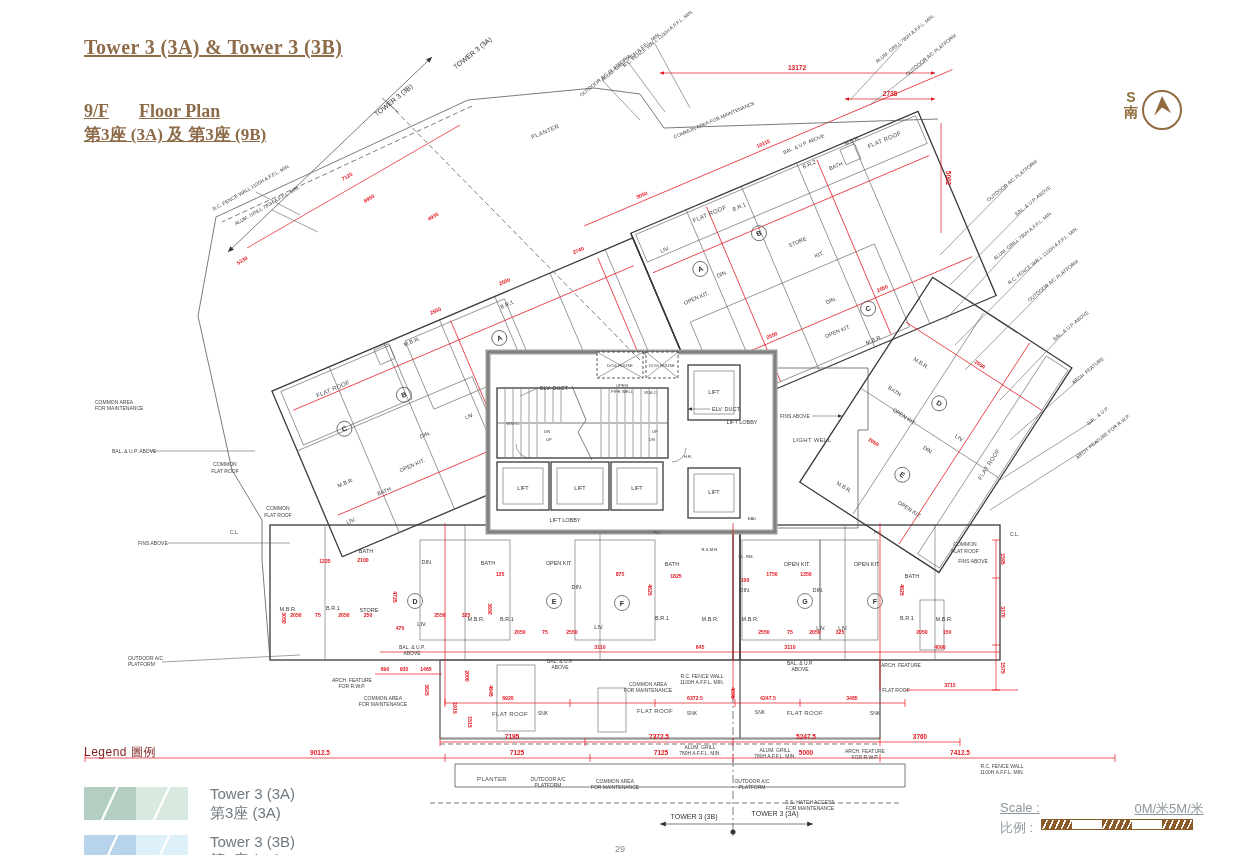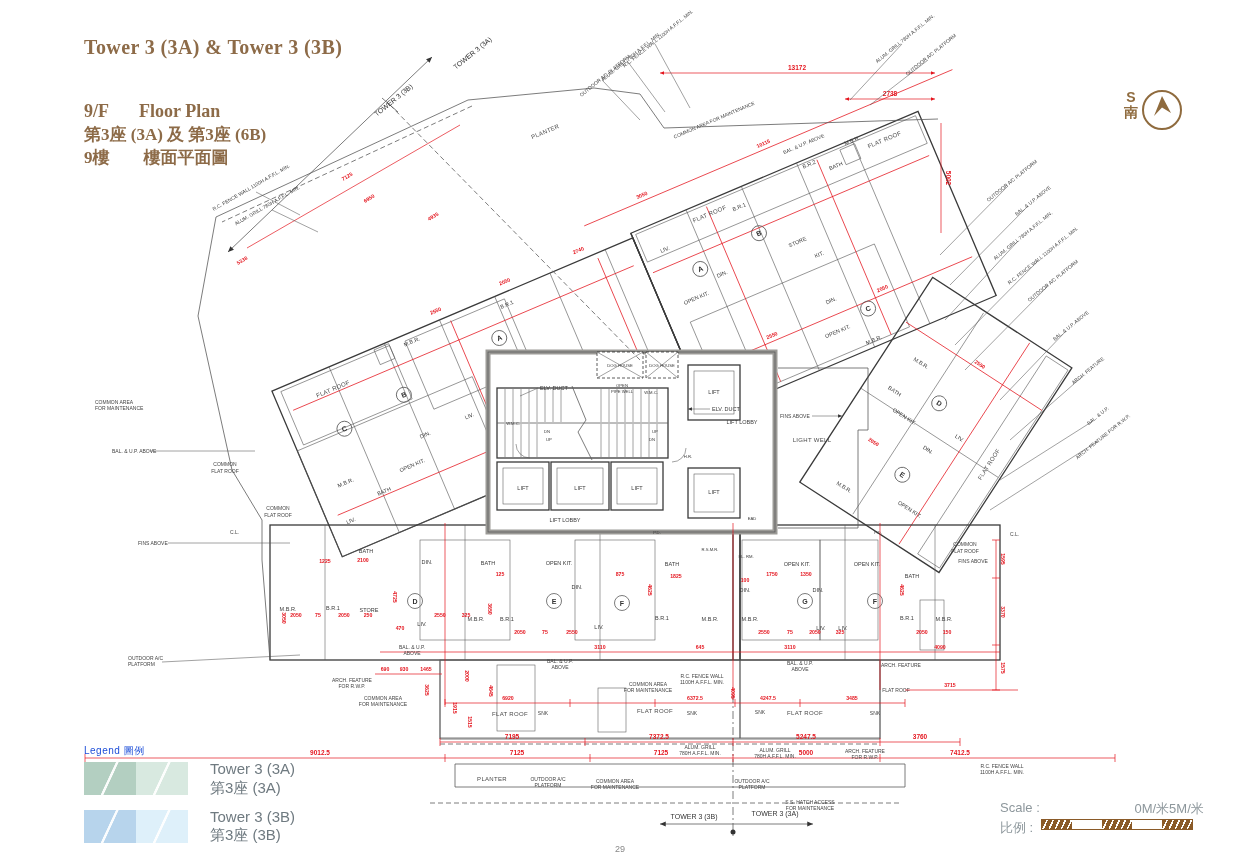--- a/index.html
+++ b/index.html
@@ -1,39 +1,39 @@
 <!DOCTYPE html>
 <html><head>
 <meta charset="utf-8">
 <style>
   html,body{margin:0;padding:0;background:#fff;}
   body{width:1260px;height:855px;position:relative;font-family:"Liberation Sans",sans-serif;overflow:hidden;}
   .abs{position:absolute;}
   
-  #title{left:84px;top:34px;color:#8d6b48;font-family:"Liberation Serif",serif;font-weight:bold;line-height:1.32;}
+  #title{left:84px;top:34px;color:#8d6b48;font-family:"Liberation Serif",serif;font-weight:bold;line-height:1.32;text-decoration:underline;}
   #title .l1{font-size:20px;letter-spacing:.4px;}
   #title .l2{font-size:18px;margin-top:40px;}
   #title .l2 .gap{display:inline-block;width:30px;}
   #title .l3{font-size:17px;}
   #title .l4{font-size:17px;}
   #title .l4 .gap{display:inline-block;width:34px;}
   
   #compass{left:1124px;top:86px;color:#8f6b3e;display:flex;align-items:flex-start;}
   #compass .txt{font-weight:bold;text-align:center;font-size:14px;line-height:1.05;margin-top:4px;}
   
   #legend{left:84px;top:744px;}
-  #legend .hd{color:#1d4ed8;font-size:10px;letter-spacing:.5px;margin-bottom:2px;}
+  #legend .hd{color:#7f1d1d;font-size:12px;letter-spacing:.5px;margin-bottom:24px;}
   .lrow{display:flex;align-items:center;margin-bottom:10px;}
   .swatch{width:104px;height:33px;display:flex;margin-right:22px;}
   .sw{flex:1;position:relative;}
   .sw::after{content:"";position:absolute;inset:0;background:linear-gradient(115deg,transparent 47%,rgba(255,255,255,.95) 48%,rgba(255,255,255,.95) 51%,transparent 52%);}
   .ltxt{color:#6f7a80;font-size:15px;line-height:1.25;}
   
   #scalebar{left:1000px;top:800px;color:#8d979c;font-size:13px;}
-  #scalebar .row1{display:flex;gap:6px;}
+  #scalebar .row1{display:flex;gap:6px;text-decoration:underline;}
   #scalebar .lbls{display:flex;justify-content:flex-end;width:150px;margin-left:8px;}
   #scalebar .row2{display:flex;margin-top:1px;}
   .bar{display:flex;height:9px;width:150px;border:1px solid #8a5a28;margin-left:8px;}
   .seg{flex:1;}
   .seg.b{background:repeating-linear-gradient(115deg,#8a5a28 0 4px,#fff 4px 5.5px);background-color:#8a5a28;}
   .seg.w{background:#fff;}
   
   svg text{font-family:"Liberation Sans",sans-serif;text-anchor:middle;}
   .ls{text-anchor:start;}
   .rm{font-size:5.5px;fill:#3a3a3a;}
@@ -51,22 +51,21 @@
   .rl{stroke:#e4151e;stroke-width:.7;fill:none;}
   .dash{stroke-dasharray:5 3;}
   .pg{font-size:9px;fill:#888;}
 </style>
 </head>
 <body>
 
 <div id="title" class="abs">
   <div class="l1">Tower 3 (3A) &amp; Tower 3 (3B)</div>
   <div class="l2"><span>9/F</span><span class="gap"></span><span>Floor Plan</span></div>
-  <div class="l3">第3座 (3A) 及 第3座 (6B)</div>
-  <div class="l4"><span>9樓</span><span class="gap"></span><span>樓面平面圖</span></div>
+  <div class="l3">第3座 (3A) 及 第3座 (9B)</div>
 </div>
 
 <div id="compass" class="abs">
   <div class="txt">
     <div>S</div>
     <div>南</div>
   </div>
   <svg width="46" height="46">
     <circle cx="24" cy="24" r="19" stroke="#8f6b3e" stroke-width="2" fill="none"></circle>
     <path d="M24 10 L33 27 L24 21.5 L16 30 Z" fill="#8f6b3e"></path>

